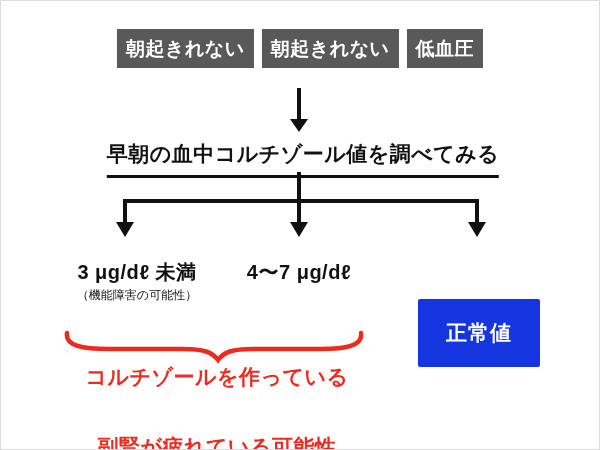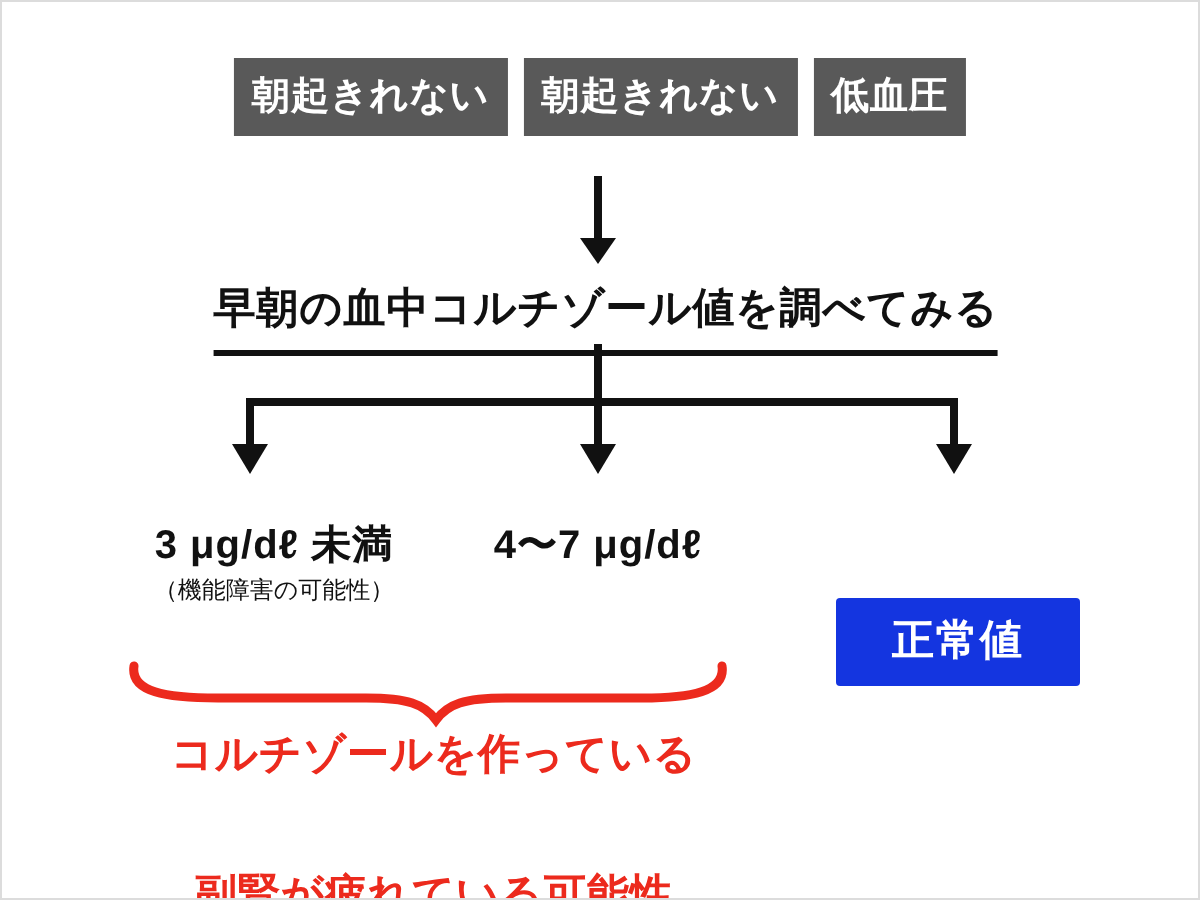--- a/index.html
+++ b/index.html
@@ -46,21 +46,21 @@
   .branch-label.b2{left:478px;}
   .branch-sublabel{
     position:absolute;top:286px;left:136px;transform:translateX(-50%);
     font-size:12px;font-weight:normal;color:#111;white-space:nowrap;
   }
   .normal-badge{
     position:absolute;top:298px;left:478px;transform:translateX(-50%);
     background:var(--c-blue,#1435e0);
     color:var(--c-blue-text,#fff);
     font-size:21px;font-weight:bold;line-height:44px;height:44px;
-    padding:0 28px;border-radius:2px;white-space:nowrap;letter-spacing:1px;
+    padding:12px 28px;border-radius:2px;white-space:nowrap;letter-spacing:1px;
   }
   
   .note-line{
     position:absolute;left:216px;transform:translateX(-50%);
     color:var(--c-red,#ec2a1d);
     font-size:21px;font-weight:bold;white-space:nowrap;letter-spacing:0.5px;
   }
   .note-line.l1{top:362px;}
   .note-line.l2{top:388px;margin-top:44px;}
 </style>

